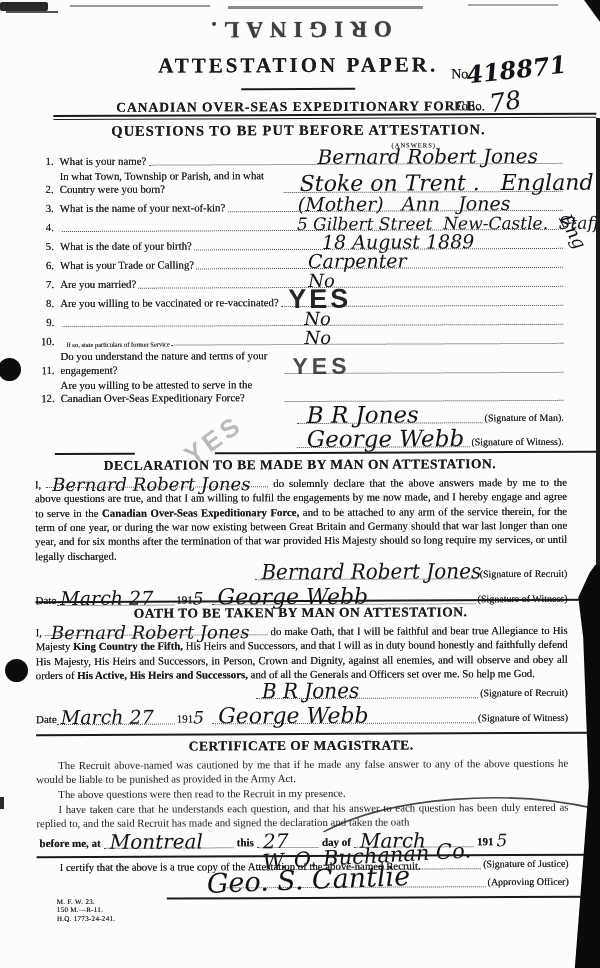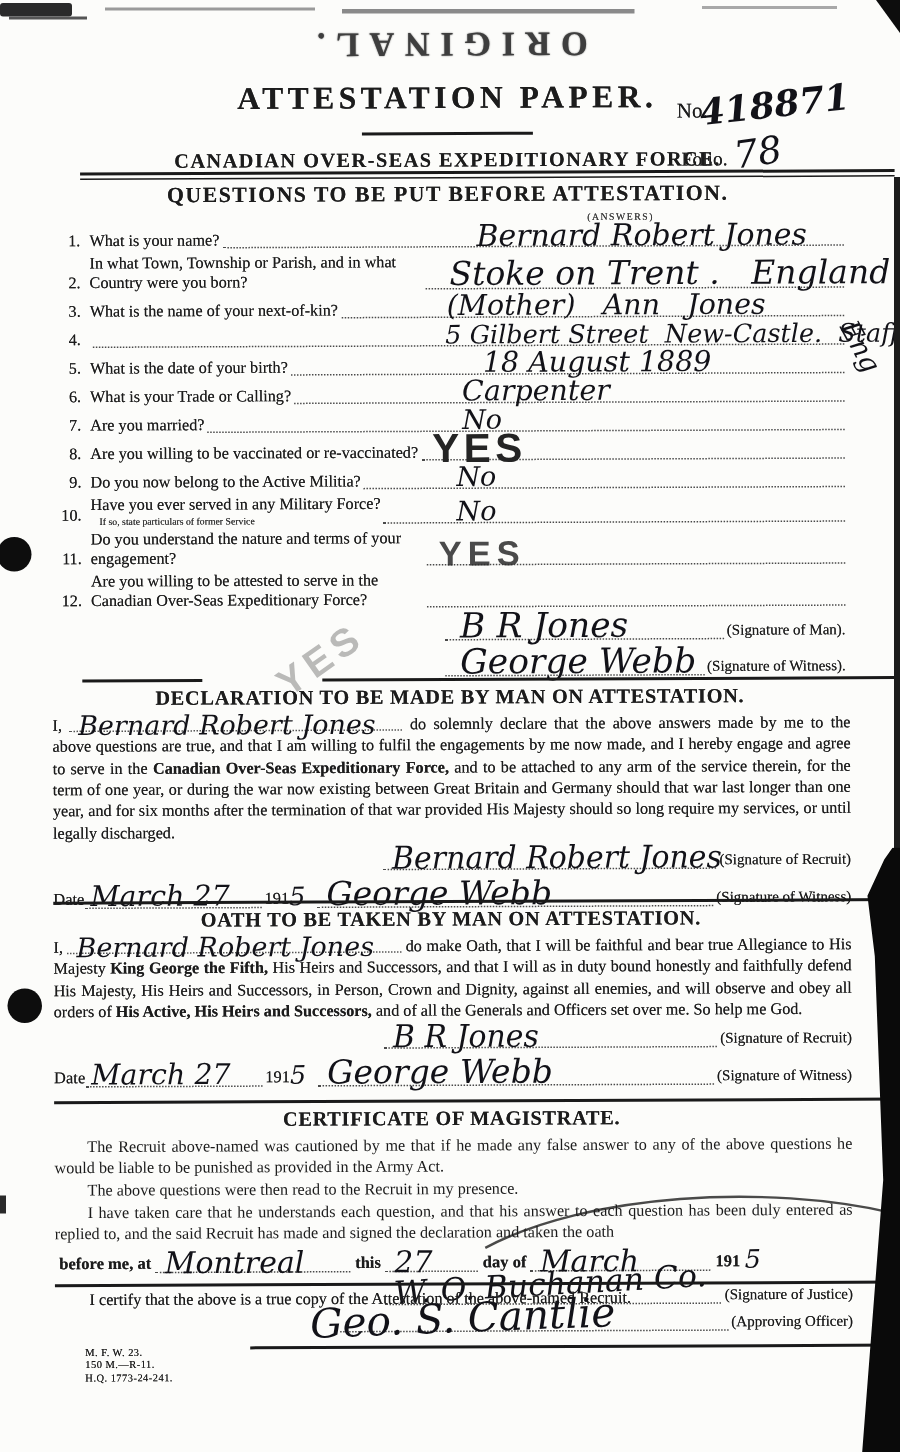--- a/index.html
+++ b/index.html
@@ -208,31 +208,30 @@
           <span class="qtx printed">Are you willing to be vaccinated or re-vaccinated?</span>
           <span class="qdots"></span>
         </div>
         <div class="ansline">
           <span class="ans-hw">YES</span>
         </div>
       </div>
       <div class="qrow r8">
         <div class="qblock">
           <span class="qnum printed">9.</span>
-          <span class="qtx printed">Do you now belong to the Active Militia?</span>
           <span class="qdots"></span>
         </div>
         <div class="ansline">
           <span class="hw ans-hw">No</span>
         </div>
       </div>
       <div class="qrow r9">
         <div class="qblock">
           <span class="qnum printed">10.</span>
-          <span class="qtx printed"><span>Have you ever served in any Military Force?</span><span class="qnote">If so, state particulars of former Service</span></span>
+          <span class="qtx printed"><span class="qnote">If so, state particulars of former Service</span></span>
           <span class="qdots"></span>
         </div>
         <div class="ansline">
           <span class="hw ans-hw">No</span>
         </div>
       </div>
       <div class="qrow r10">
         <div class="qblock">
           <span class="qnum printed">11.</span>
           <span class="qtx printed">Do you understand the nature and terms of your engagement?</span>
@@ -299,21 +298,21 @@
       </div>
     </div>
 
     <div class="section" style="top:600px;">
       <div class="sec-rule"></div>
       <div class="sec-heading printed">OATH TO BE TAKEN BY MAN ON ATTESTATION.</div>
       <p class="body-par">
         <span class="printed">I,</span>
         <span class="inline-name"><span class="hw">Bernard Robert Jones</span></span>
         <span class="printed">do make Oath, that I will be faithful and bear true Allegiance to His Majesty</span>
-        <b class="printed">King George the Fifth,</b>
+        <b class="printed">King Country the Fifth,</b>
         <span class="printed">His Heirs and Successors, and that I will as in duty bound honestly and faithfully defend His Majesty, His Heirs and Successors, in Person, Crown and Dignity, against all enemies, and will observe and obey all orders of</span>
         <b class="printed">His Active, His Heirs and Successors,</b>
         <span class="printed">and of all the Generals and Officers set over me.    So help me God.</span>
       </p>
       <div class="recruit-row">
         <span class="dotfill recruitfill">
             <span class="hw hw-recruit">B R Jones</span>
           </span>
         <span class="printed siglabel">(Signature of Recruit)</span>
       </div>

